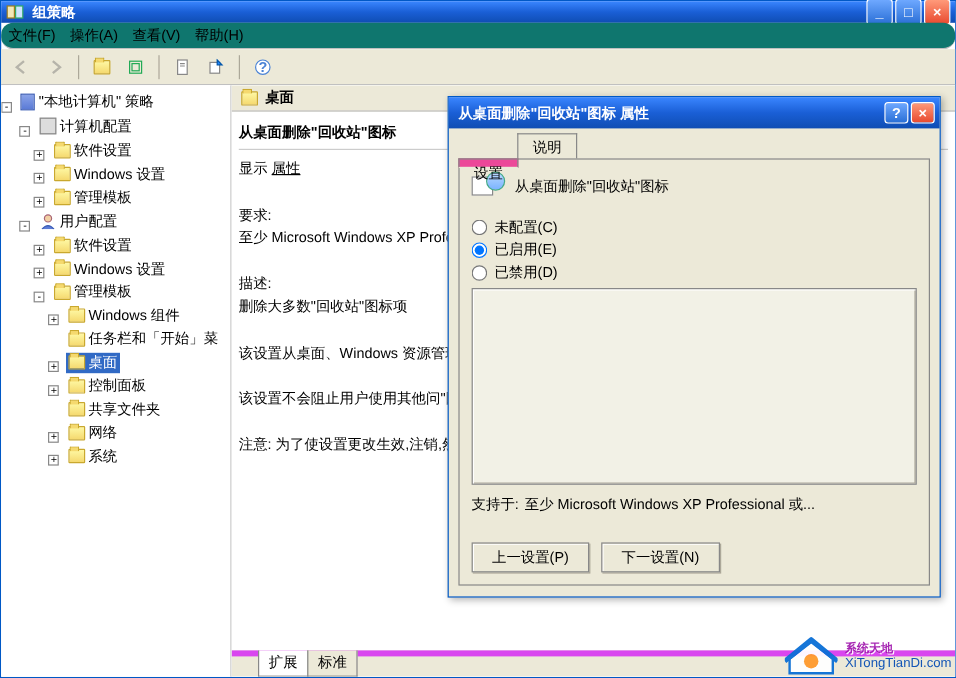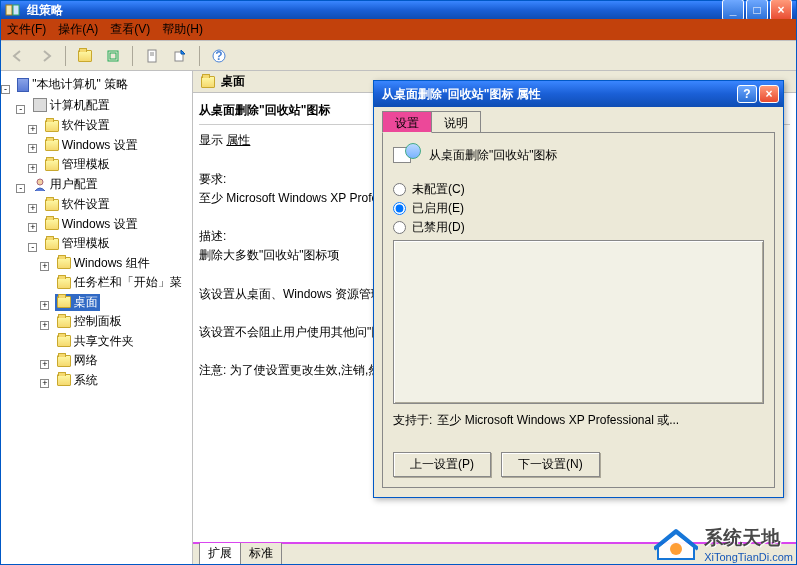--- a/index.html
+++ b/index.html
@@ -9,21 +9,21 @@
 .main-window { width: 797px; height: 565px; border: 1px solid #0058c6; display: flex; flex-direction: column; }
 .titlebar { height: 18px; background: linear-gradient(#3a86ff, #1a5fd6 50%, #0f4db3); display: flex; align-items: center; padding: 0 4px; color: #fff; }
 .titlebar .app-icon { width: 16px; height: 16px; margin-right: 6px; display:inline-flex; align-items:center; justify-content:center; }
 .titlebar .title { flex: 1; font-weight: bold; }
 .titlebar .caption-btns { display: flex; gap: 2px; }
 .caption-btn { width: 22px; height: 22px; border: 1px solid #fff; border-radius: 3px; display: flex; align-items: center; justify-content: center; color: #fff; font-weight: bold; cursor: pointer; }
 .caption-btn.min { background: linear-gradient(#6ea8ff,#2a6fd6); }
 .caption-btn.max { background: linear-gradient(#6ea8ff,#2a6fd6); }
 .caption-btn.close { background: linear-gradient(#ff9a7a,#e84a2f); }
 
-.menubar { height: 22px; background: #c2410c; display: flex; align-items: center; padding: 0 6px; gap: 12px; border-bottom: 1px solid #c0c0c0; }
+.menubar { height: 22px; background: #0f766e; display: flex; align-items: center; padding: 0 6px; gap: 12px; border-bottom: 1px solid #c0c0c0; border-radius: 10px; }
 .menubar .menu-item { cursor: pointer; }
 
 .toolbar { height: 30px; background: #ece9d8; display: flex; align-items: center; padding: 0 6px; gap: 6px; border-bottom: 1px solid #c0c0c0; }
 .toolbar .tbtn { width: 22px; height: 22px; display: flex; align-items: center; justify-content: center; border: 1px solid transparent; cursor: pointer; }
 .toolbar .tbtn.disabled { opacity: 0.4; cursor: default; }
 .toolbar .sep { width: 1px; height: 20px; background: #aca899; margin: 0 2px; }
 
 .main-body { flex: 1; display: flex; background: #fff; overflow: hidden; }
 .tree-pane { width: 192px; border-right: 1px solid #c0c0c0; background: #fff; padding: 4px 0; overflow: auto; }
 .tree-root { font-size: 12px; }
@@ -36,49 +36,49 @@
 .folder-icon { width:14px; height:12px; background: linear-gradient(#fef8a4,#f5d96f); border:1px solid #c9a82e; border-radius:1px; display:inline-block; position:relative; }
 .folder-icon::before { content:''; position:absolute; top:-3px; left:0; width:6px; height:3px; background:#f5d96f; border:1px solid #c9a82e; border-bottom:none; border-radius:1px 1px 0 0; }
 .pc-icon { width:14px; height:14px; display:inline-block; background: #ddd; border:1px solid #888; }
 .book-icon { width:12px; height:14px; display:inline-block; background: linear-gradient(#8aa3e8,#5b7bd6); border:1px solid #3a5cb5; }
 
 .content-pane { flex: 1; background: #fff; display: flex; flex-direction: column; overflow: hidden; }
 .content-header { background: #ece9d8; height: 22px; display: flex; align-items: center; padding: 0 8px; border-bottom: 1px solid #c0c0c0; gap:6px; }
 .content-body { flex: 1; padding: 8px 6px; overflow: hidden; font-size:12px; line-height:1.6; }
 .content-body a { color: #000000; text-decoration: underline; cursor:pointer; }
 .content-body .heading { font-weight: bold; margin-bottom:6px; border-bottom:1px solid #ccc; padding-bottom:4px;}
-.content-tabs { height: 22px; display: flex; padding-left: 6px; border-top: 2px solid #d946ef; align-items:center; background:#ece9d8; }
+.content-tabs { height: 22px; display: flex; padding-left: 22px; border-top: 5px solid #d946ef; align-items:flex-end; background:#ece9d8; }
 .content-tabs .tab { border:1px solid #888; border-top:none; padding:2px 8px; background:#ece9d8; cursor:pointer; margin-right:-1px; font-size:12px;}
 .content-tabs .tab.active { background:#fff; }
 
 
 .dialog { position: absolute; left: 373px; top: 80px; width: 411px; height: 418px; border: 1px solid #0058c6; background: #ece9d8; display: flex; flex-direction:column; box-shadow: 2px 2px 6px rgba(0,0,0,0.3); }
 .dialog-titlebar { height: 26px; background: linear-gradient(#3a86ff,#1a5fd6 50%,#0f4db3); display:flex; align-items:center; padding:0 4px; color:#fff; }
 .dialog-titlebar .title { flex:1; font-weight:bold; padding-left:4px; }
 .dialog-body { flex:1; padding: 4px 8px 8px 8px; display:flex; flex-direction:column; }
 .dlg-tabs { display:flex; height:22px; }
 .dlg-tab { border:1px solid #888; border-bottom:none; padding:3px 12px; background:#ece9d8; cursor:pointer; font-size:12px; margin-right:-1px; }
-.dlg-tab.active { background:#ec4899; border-bottom:1px solid #ece9d8; position:relative; z-index:2; }
+.dlg-tab.active { background:#ec4899; border-bottom:1px solid #ece9d8; position:relative; z-index:2;margin-top:21px; }
 .dlg-tabpanel { border:1px solid #888; flex:1; background:#ece9d8; padding:10px; position:relative; top:-1px; display:flex; flex-direction:column; }
 .policy-title-row { display:flex; align-items:center; gap:8px; margin-bottom:12px; }
 .policy-icon { width:28px; height:24px; display:inline-block; position:relative; }
 .policy-icon::before { content:''; position:absolute; left:0; top:4px; width:16px; height:14px; background:#fff; border:1px solid #888; }
 .policy-icon::after { content:''; position:absolute; right:0; top:0; width:14px; height:14px; background: linear-gradient(#b9d8ff,#7ab3ff); border-radius:50%; border:1px solid #4a8; }
 .radios { margin-bottom:2px; }
 .radios label { display:flex; align-items:center; gap:6px; margin:2px 0; font-size:12px; cursor:pointer; }
 .radios input { cursor:pointer; }
 .inset-panel { flex:1; border:1px solid #888; background:#f2f1e6; box-shadow: inset 1px 1px 0 #fff, inset -1px -1px 0 #aca899; margin-bottom:8px; }
 .supported-row { display:flex; gap:5px; font-size:12px; margin-bottom:8px; }
 .nav-btns { display:flex; gap:10px; }
 .btn { border:1px solid #888; background:#ece9d8; padding:3px 16px; cursor:pointer; box-shadow: inset 1px 1px 0 #fff, 1px 1px 0 #aca899; font-size:12px;margin-top:15px; }
 
 
 .watermark { position:absolute; right:4px; bottom:2px; display:flex; align-items:center; gap:6px; opacity:0.95; }
 .watermark .logo { width:44px; height:34px; }
-.watermark .txt .cn { font-weight:bold; color:#404040; font-size:19px; text-shadow:1px 1px 0 #fff; }
+.watermark .txt .cn { font-weight:bold; color:#a21caf; font-size:10px; text-shadow:1px 1px 0 #fff; }
 .watermark .txt .url { color:#0a4fb5; font-size:11px; }
 
 svg { display:block; }
 </style>
 </head>
 <body>
 
 <div class="main-window">
 
   <div class="titlebar">

